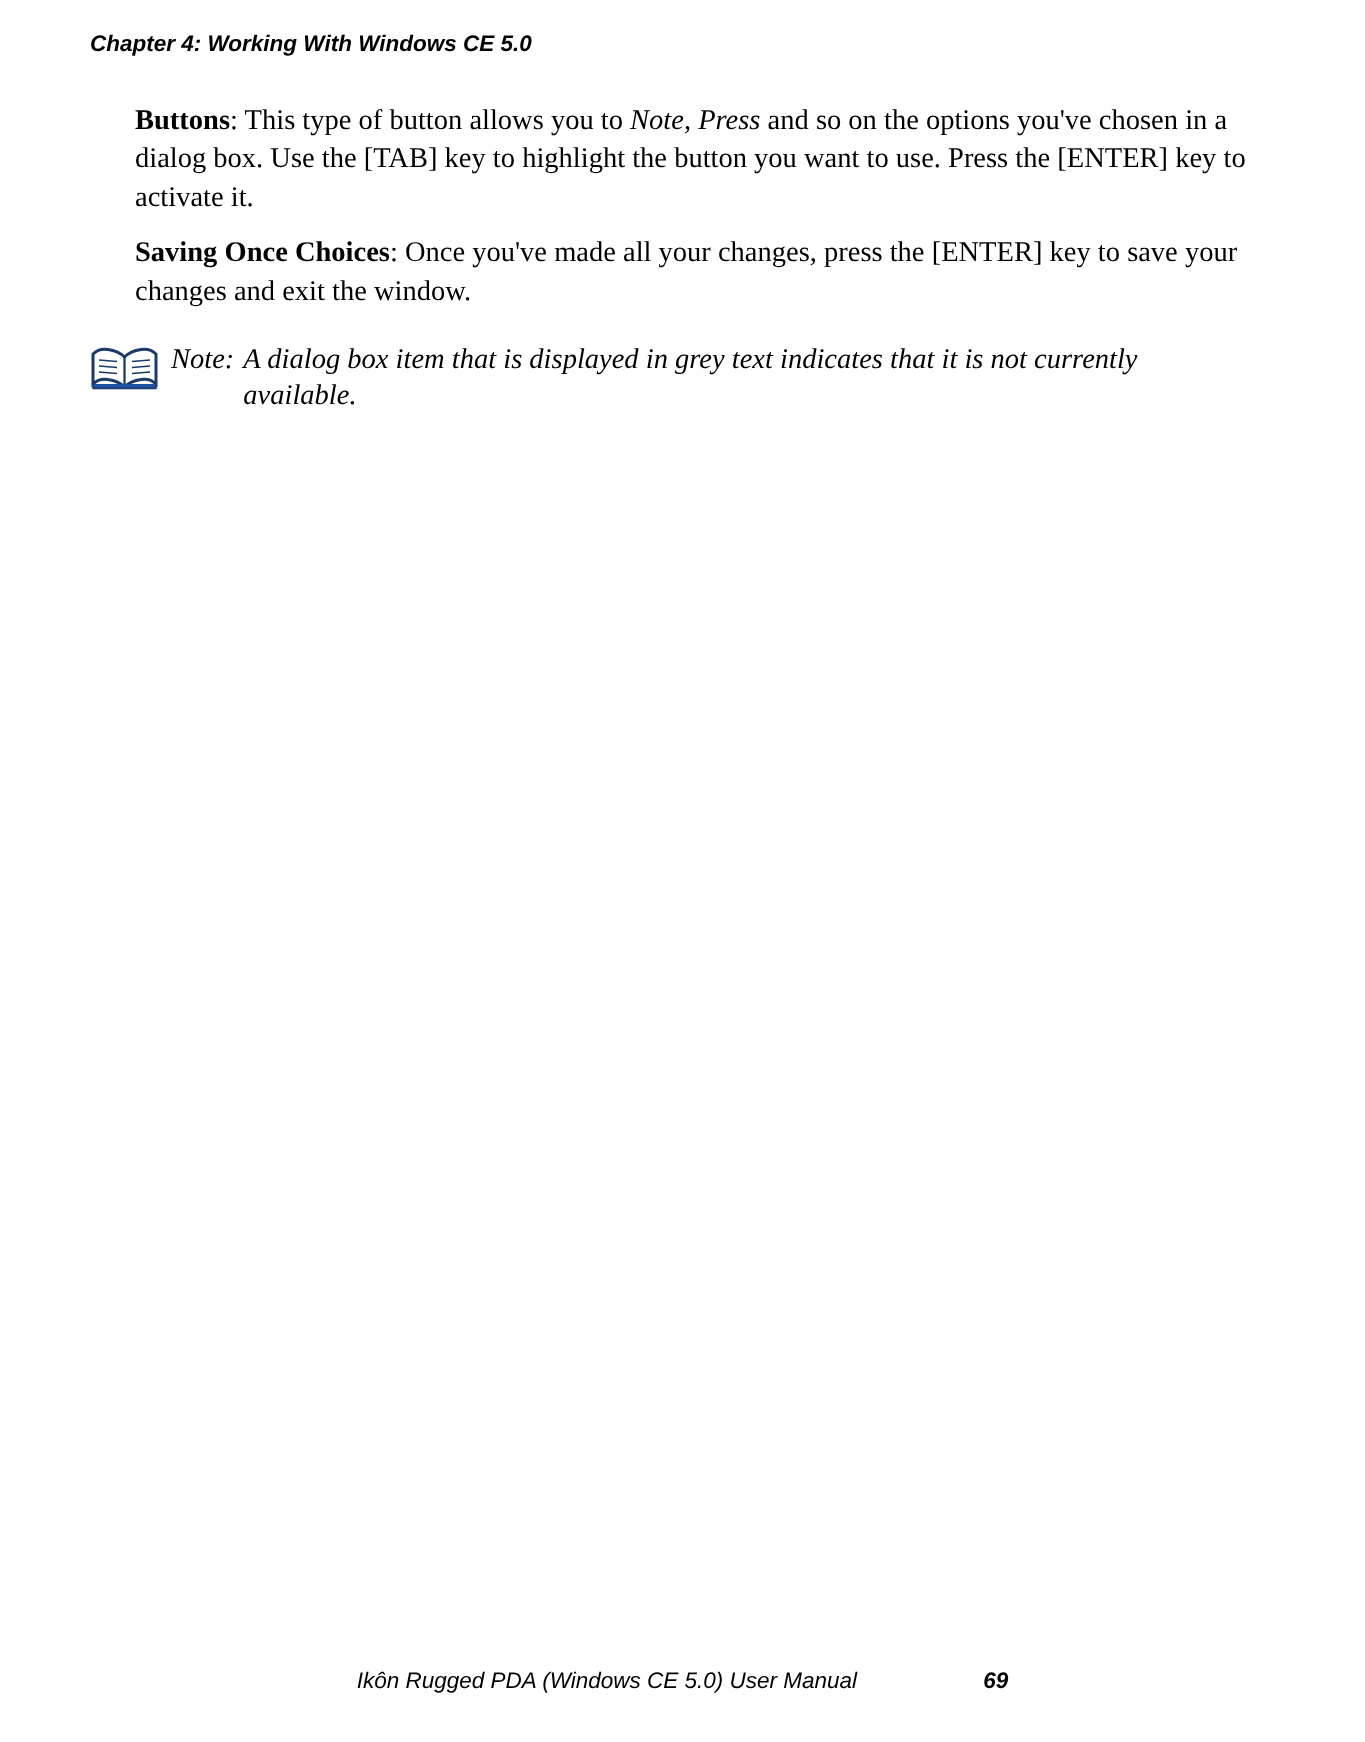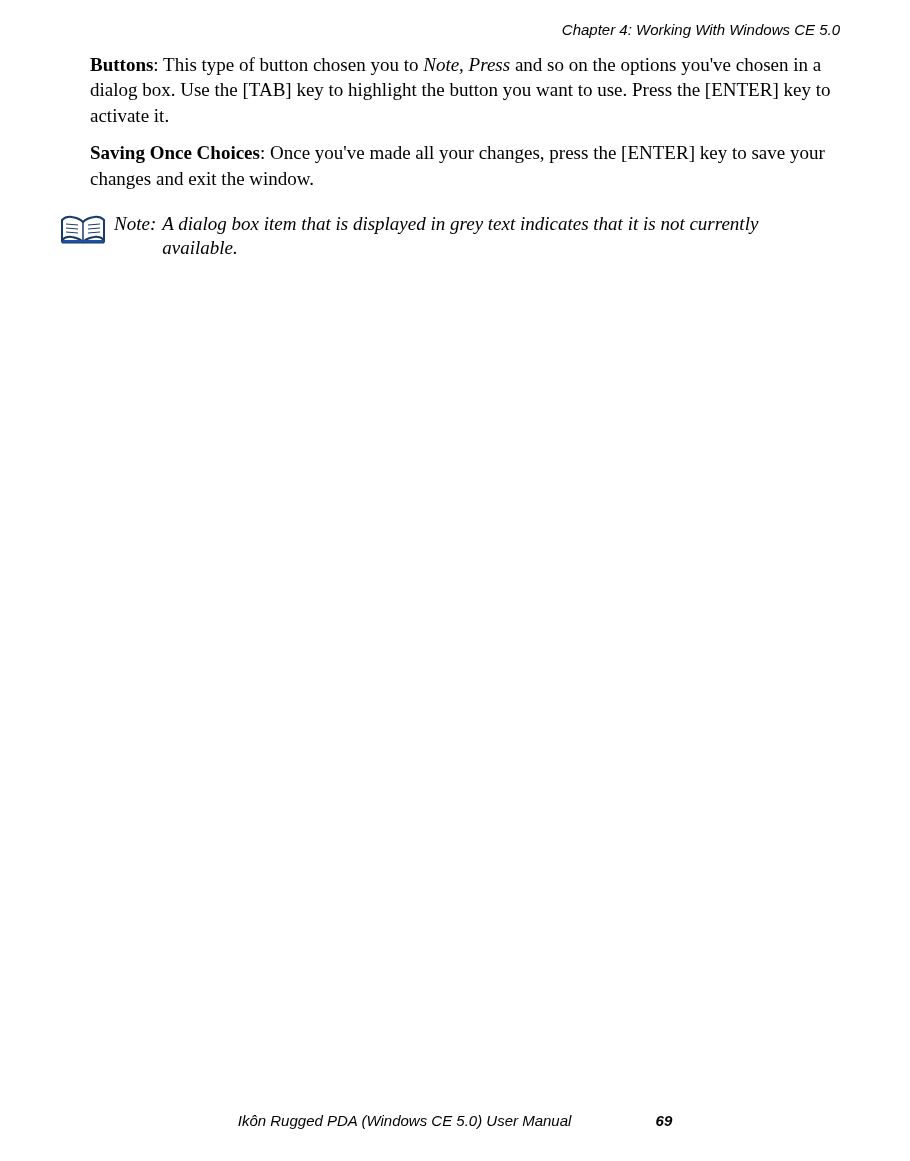--- a/index.html
+++ b/index.html
@@ -9,27 +9,26 @@
     }
     body {
       width: 910px;
       height: 1161px;
       background: white;
       font-family: "Times New Roman", Times, serif;
       position: relative;
       padding: 20px 60px 40px 60px;
     }
     .header {
-      text-align: right;
       font-family: "Trebuchet MS", "Segoe UI", sans-serif;
       font-style: italic;
-      font-weight: normal;
+      font-weight: bold;
       font-size: 15px;
       line-height: 1.3;
-      margin-bottom: 12px;
+      margin-bottom: 28px;
       padding-right: 10px;
     }
     .header-line1 {
       display: block;
     }
     .header-line2 {
       display: block;
     }
     .body-para {
       font-size: 19px;
@@ -95,21 +94,21 @@
     }
   </style>
 </head>
 <body>
 
 <div class="header">
   <span class="header-line1">Chapter 4: Working With Windows CE 5.0</span>
 </div>
 
 <p class="body-para">
-  <span class="bold-lead">Buttons</span><span>: This type of button chosen you to </span><span class="italic">Note</span><span>, </span><span class="italic">Press</span><span> and so on the options you've chosen in a dialog box. Use the [TAB] key to highlight the button you want to use. Press the [ENTER] key to activate it.</span>
+  <span class="bold-lead">Buttons</span><span>: This type of button allows you to </span><span class="italic">Note</span><span>, </span><span class="italic">Press</span><span> and so on the options you've chosen in a dialog box. Use the [TAB] key to highlight the button you want to use. Press the [ENTER] key to activate it.</span>
 </p>
 
 <p class="body-para">
   <span class="bold-lead">Saving Once Choices</span><span>: Once you've made all your changes, press the [ENTER] key to save your changes and exit the window.</span>
 </p>
 
 <div class="note-block">
   <span class="note-icon">
     <svg viewBox="0 0 46 32" width="46" height="32">
       <path d="M 2 6 Q 6 2 12 3 Q 19 4 23 8 Q 27 4 34 3 Q 40 2 44 6 L 44 26 Q 40 22 34 23 Q 27 24 23 28 Q 19 24 12 23 Q 6 22 2 26 Z" fill="#ffffff" stroke="#1a3a6a" stroke-width="2"></path>

